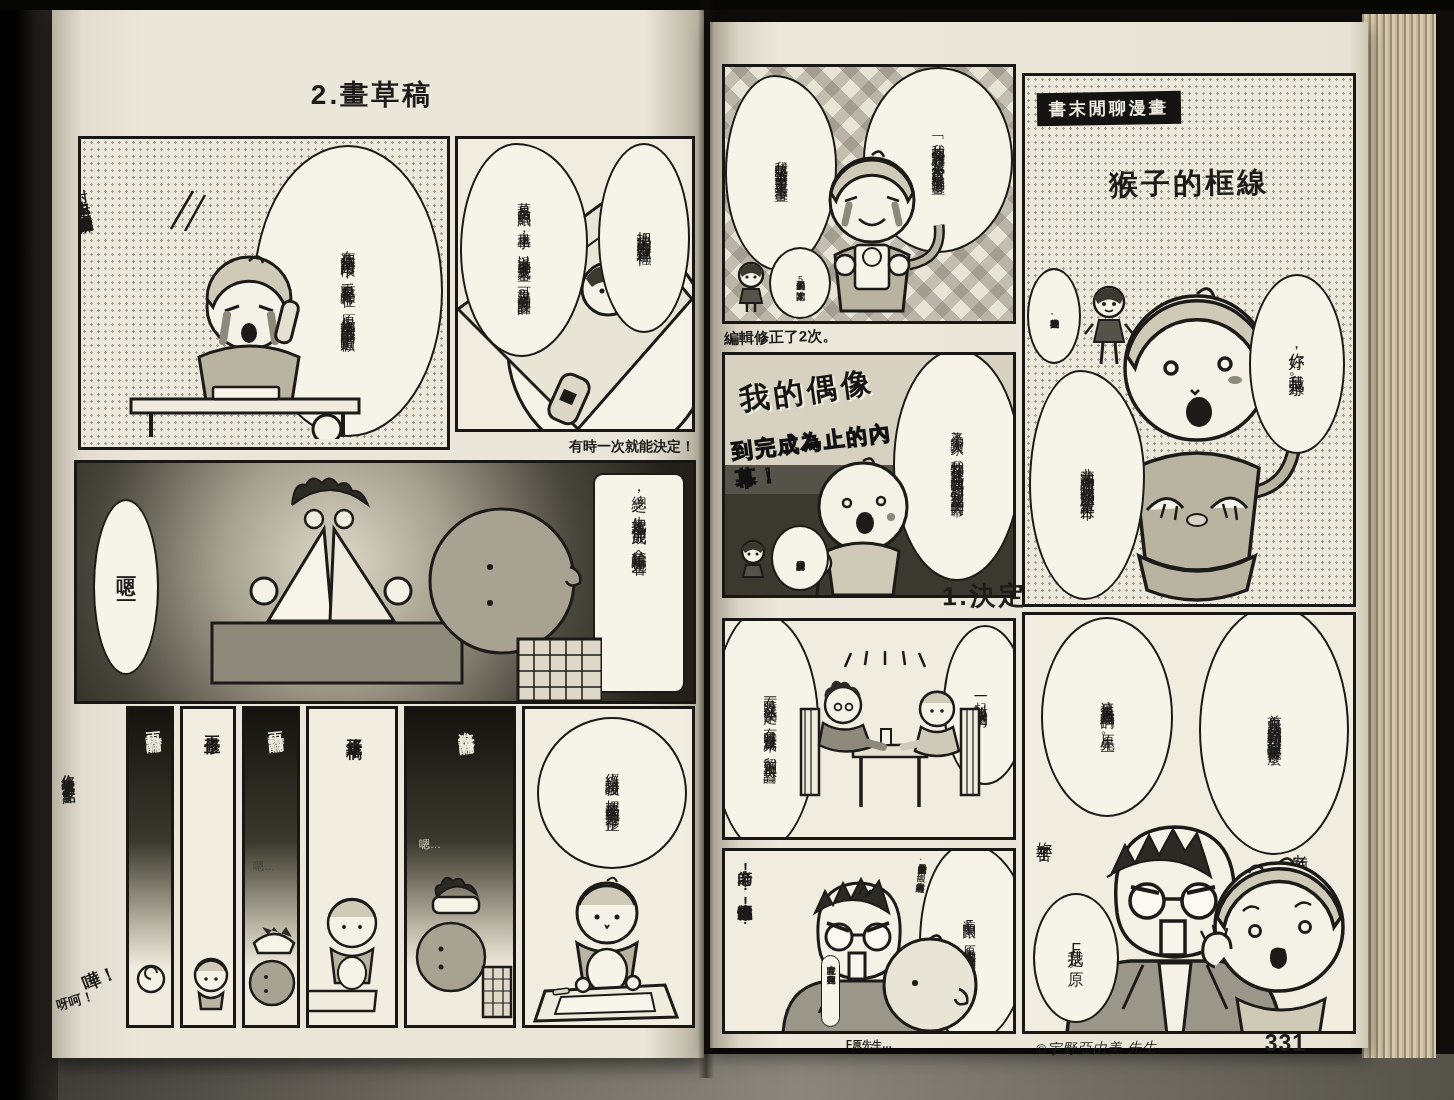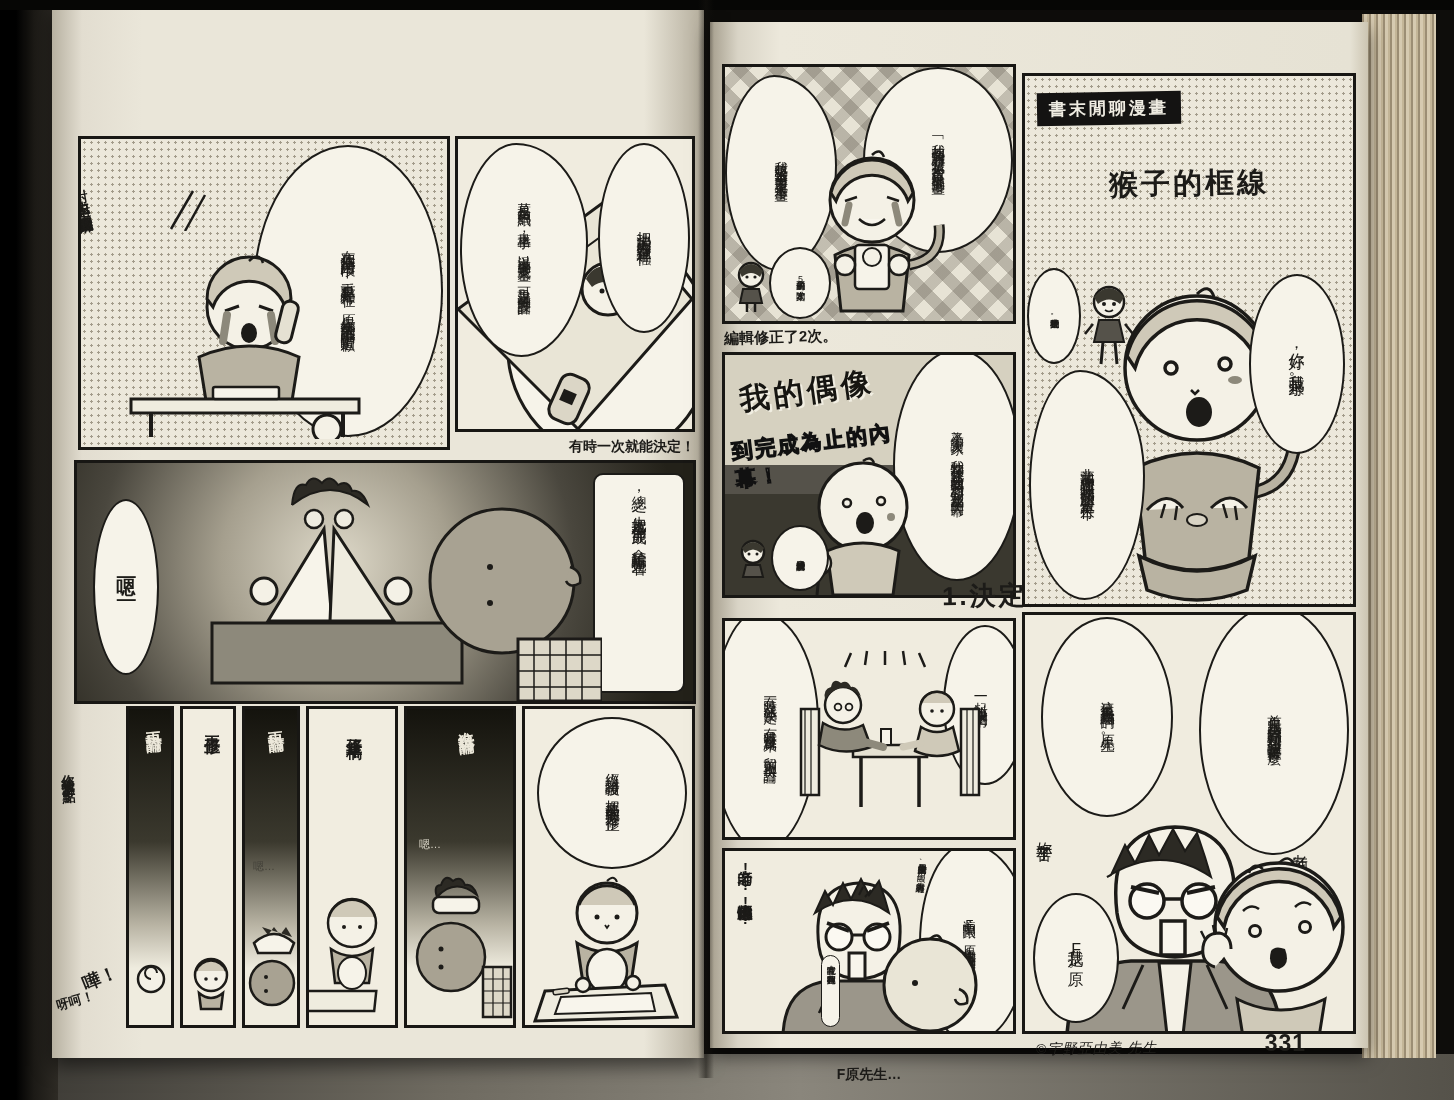--- a/index.html
+++ b/index.html
@@ -63,20 +63,21 @@
 </head>
 <body>
 
 <div class="edge-left"></div>
 <div class="edge-top"></div>
 <div class="floor"></div>
 <div class="page-stack"></div>
 
 <div class="page page-left">
 
+  <div class="heading" style="position:absolute;left:160px;top:72px;width:320px;text-align:center;font-size:28px;">2.畫草稿</div>
 
   <div class="panel dots" style="left:26px;top:132px;width:372px;height:314px;">
     <div class="bubble" style="right:4px;top:6px;width:190px;height:292px;padding:10px;">
       <div class="vtext" style="font-size:15px;height:250px;">在這個作業階段中，重點是經常在F原先生打來的電話中不斷道歉。</div>
     </div>
     <div class="shout" style="position:absolute;left:10px;top:38px;height:250px;font-size:14px;transform:rotate(-10deg);">對、對不起！麻煩再給我一天的時間！</div>
     <svg class="speedlines" style="left:84px;top:46px" viewBox="0 0 70 46">
       <path d="M6 44 L28 6 M20 46 L40 10" stroke="#1c1b18" stroke-width="2.5" fill="none"></path>
     </svg>
 
@@ -341,21 +342,21 @@
     </svg>
     <svg width="110" height="110" viewBox="0 0 110 110" style="position:absolute;left:150px;bottom:-4px;">
       <circle cx="55" cy="60" r="46" fill="#e9e5d6" stroke="#1c1b18" stroke-width="3"></circle>
       <path d="M55 14 q8 -8 12 2" fill="none" stroke="#1c1b18" stroke-width="2.5"></path>
       <circle cx="40" cy="58" r="3" fill="#1c1b18"></circle>
       <path d="M84 64 q10 4 8 14 q-10 4 -12 -4" fill="#e9e5d6" stroke="#1c1b18" stroke-width="2.5"></path>
     </svg>
     <div class="vtext tinytext" style="position:absolute;left:186px;top:6px;height:120px;transform:rotate(6deg);">早安少女隊的成員是矢口、飯田…另外還有誰啊！</div>
     <div class="vtext tinytext" style="position:absolute;left:96px;bottom:4px;height:64px;background:#f6f3e9;border:1.5px solid #1c1b18;border-radius:10px;padding:3px;">我才沒有呢！我很有興趣啊</div>
   </div>
-  <div style="position:absolute;left:12px;top:1016px;width:294px;text-align:center;font-size:14px;font-weight:bold;margin-top:28px;">F原先生…</div>
+  <div style="position:absolute;left:12px;top:1016px;width:294px;text-align:center;font-size:10px;font-weight:bold;">F原先生…</div>
 
   <div class="panel dots" style="left:312px;top:51px;width:334px;height:534px;">
     <div style="position:absolute;left:12px;top:16px;background:#141312;color:#efece2;font-size:17px;font-weight:bold;padding:5px 12px;letter-spacing:3px;transform:rotate(-1deg);">書末閒聊漫畫</div>
     <div class="heading" style="position:absolute;left:0;top:88px;width:100%;text-align:center;font-size:29px;transform:rotate(-1deg);">猴子的框線</div>
     <svg width="220" height="330" viewBox="0 0 220 330" style="position:absolute;left:62px;top:196px;">
       <path d="M168 220 q44 -10 40 -72" fill="none" stroke="#1c1b18" stroke-width="14"></path>
       <path d="M168 220 q44 -10 40 -72" fill="none" stroke="#b9b3a2" stroke-width="8"></path>
       <path d="M48 196 q62 -30 124 0 l-10 90 q-52 24 -104 0 z" fill="#b9b3a2" stroke="#1c1b18" stroke-width="3.5"></path>
       <circle cx="110" cy="96" r="72" fill="#f4f1e6" stroke="#1c1b18" stroke-width="3.5"></circle>
       <path d="M40 84 a72 72 0 0 1 140 0 l-8 12 a64 64 0 0 0 -124 0 z" fill="#cfc9b8" stroke="#1c1b18" stroke-width="3.5"></path>

